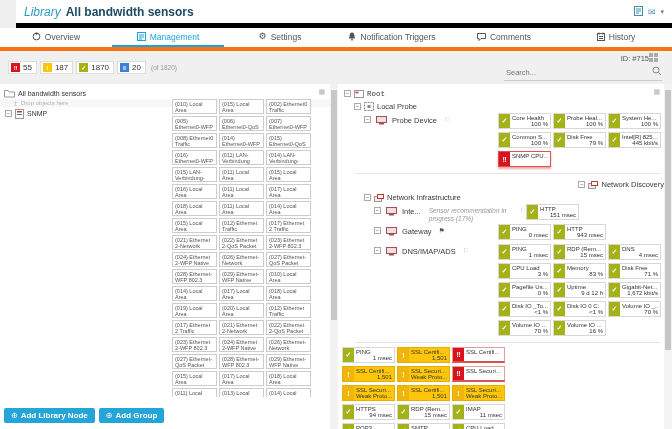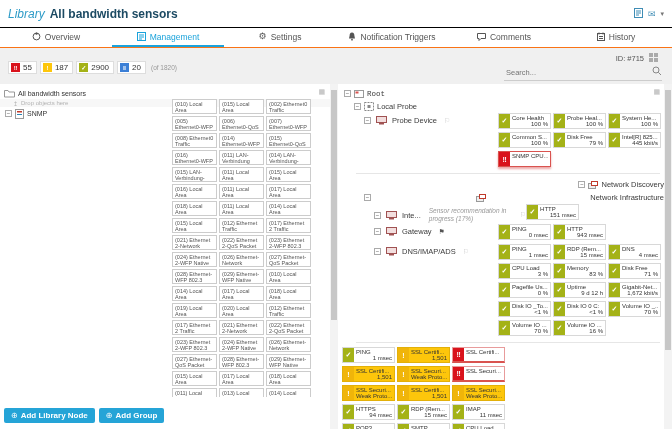--- a/index.html
+++ b/index.html
@@ -1,40 +1,40 @@
 <!DOCTYPE html>
 <html><head>
 <meta charset="utf-8">
 <style>
   html,body{margin:0;padding:0}
   body{width:672px;height:429px;position:relative;background:#f0f0f0;
        font-family:"Liberation Sans",sans-serif;overflow:hidden;font-size:8px;color:#333}
   
-  .header{position:absolute;top:0;left:0;right:0;height:28px;background:#fff;
-          border-bottom:1px solid #000000;display:flex;align-items:center;padding:0 8px;box-sizing:border-box}
+  .header{position:absolute;top:0;left:16px;right:0;height:28px;background:#fff;
+          border-bottom:5px solid #000000;display:flex;align-items:center;padding:0 8px;box-sizing:border-box}
   .app-label{font-style:italic;color:#2d9bc7;font-size:12px;margin-right:5px}
   .page-title{color:#1c4a63;font-size:12px;font-weight:bold}
   .header-icons{margin-left:auto;display:flex;gap:5px;align-items:center;color:#3f8db5}
   .hicon{font-size:9px;line-height:10px}
   .caret{color:#777;font-size:7px}
   
   .tabbar{position:absolute;top:28px;left:0;right:0;height:19px;background:#fff;
-          border-bottom:1px solid #f97316;display:flex}
+          border-bottom:4px solid #f97316;display:flex}
   .tab{flex:1;display:flex;align-items:center;justify-content:center;gap:4px;font-size:8.5px;
        color:#555;border-bottom:2px solid transparent;box-sizing:border-box;cursor:pointer}
   .tab.active{color:#1ba3db;border-bottom-color:#1ba3db}
   .tabicon{display:inline-flex;align-items:center;font-size:9px;line-height:9px}
   
   .chips{position:absolute;left:8px;top:61px;display:flex;align-items:center}
   .chip{display:inline-flex;align-items:center;border:1px solid #ddd;background:#fff;
         padding:1px 4px 1px 2px;margin-right:3px;font-size:8px;color:#333}
   .chip .ic{width:9px;height:9px;display:flex;align-items:center;justify-content:center;
             color:#fff;font-size:6px;font-weight:bold;margin-right:3px}
   .total{font-size:6.5px;color:#999;margin-left:2px}
-  .objid{position:absolute;top:53px;right:14px;font-size:7.5px;color:#555;display:flex;gap:5px;align-items:center}
+  .objid{position:absolute;top:53px;right:14px;font-size:7.5px;color:#555;display:flex;align-items:center}
   .search{position:absolute;top:66px;right:10px;width:158px;border-bottom:1px solid #ccc;
           display:flex;align-items:center;gap:4px;padding-bottom:2px}
   .search input{border:none;outline:none;background:transparent;font-size:7.5px;color:#888;flex:1;
                 font-family:"Liberation Sans",sans-serif}
   
   .left-panel{position:absolute;top:84px;left:0;width:330px;bottom:0;background:#fff;overflow:hidden}
   .vscroll{position:absolute;width:8px;background:#f3f3f3}
   .vthumb{position:absolute;left:1px;right:1px;background:#c7c7c7}
   .right-panel{position:absolute;top:84px;left:338px;right:8px;bottom:0;background:#fff;
                overflow:hidden;padding:3px 0 0 4px;box-sizing:border-box}
@@ -54,21 +54,21 @@
   .btn .plus{font-size:8px;font-weight:normal;line-height:8px}
   
   .t-row{display:flex;align-items:center;height:13px;font-size:7.5px;color:#3a3a3a;gap:3px}
   .exp{flex:0 0 7px;width:7px;height:7px;border:1px solid #aaa;background:#fff;font-size:6px;
        line-height:5px;text-align:center;color:#555;box-sizing:border-box;cursor:pointer}
   .ticon{display:inline-flex;align-items:center}
   .flag{font-size:7px;margin-left:2px}
   .flag.light{color:#c8c8c8}
   .flag.dark{color:#555}
   .dev-block{display:flex;align-items:flex-start;margin-bottom:1px}
-  .dev-left{flex:0 0 156px;display:flex;align-items:center;gap:5px;padding-top:3px;box-sizing:border-box;
+  .dev-left{flex:0 0 156px;display:flex;align-items:flex-start;gap:5px;padding-top:3px;box-sizing:border-box;
             font-size:7.5px;color:#3a3a3a;flex-wrap:nowrap}
   .dev-note{font-style:italic;color:#999;font-size:6.5px;line-height:1.25;width:84px;margin-left:3px}
   .dev-sensors{flex:1;display:flex;flex-wrap:wrap}
   .t-div{height:1px;background:#e6e6e6;margin:3px 4px 4px 14px}
   .brk{flex-basis:100%;height:0}
   
   .sensor{width:53px;height:16px;display:flex;border:1px solid #d8d8d8;background:#fff;
           margin:0 2px 3px 0;box-sizing:border-box;overflow:hidden;cursor:pointer}
   .sicon{flex:0 0 11px;display:flex;align-items:center;justify-content:center;color:#fff;
          font-weight:bold;font-size:7px}
@@ -161,21 +161,21 @@
   <span class="chip">
       <span class="ic" style="background: rgb(217, 19, 28);">‼</span>
       <span>55</span>
     </span>
   <span class="chip">
       <span class="ic" style="background: rgb(253, 198, 11);">!</span>
       <span>187</span>
     </span>
   <span class="chip">
       <span class="ic" style="background: rgb(164, 178, 23);">✓</span>
-      <span>2900</span>
+      <span>1870</span>
     </span>
   <span class="chip">
       <span class="ic" style="background: rgb(59, 127, 214);">‖</span>
       <span>20</span>
     </span>
   <span class="total">(of 1820)</span>
 </div>
 <div class="objid">
   <span>ID: #715</span>
   <span><svg width="9" height="9">
@@ -384,21 +384,21 @@
       <div class="t-row" style="padding-left: 12px; justify-content: flex-end;">
         <span class="exp">−</span>
         <span class="ticon">
           <svg width="10" height="8">
             <rect x="0.5" y="2.5" width="7" height="5" fill="#eee" stroke="#999"></rect>
             <rect x="3.5" y="0.5" width="6" height="4" fill="#fff" stroke="#c0392b"></rect>
           </svg>
         </span>
         <span>Network Discovery</span>
       </div>
-      <div class="t-row" style="padding-left: 22px; justify-content: space-between;">
+      <div class="t-row" style="padding-left: 22px;">
         <span class="exp">−</span>
         <span class="ticon">
           <svg width="10" height="8">
             <rect x="0.5" y="2.5" width="7" height="5" fill="#eee" stroke="#999"></rect>
             <rect x="3.5" y="0.5" width="6" height="4" fill="#fff" stroke="#c0392b"></rect>
           </svg>
         </span>
         <span>Network Infrastructure</span>
       </div>
       <div class="dev-block">

